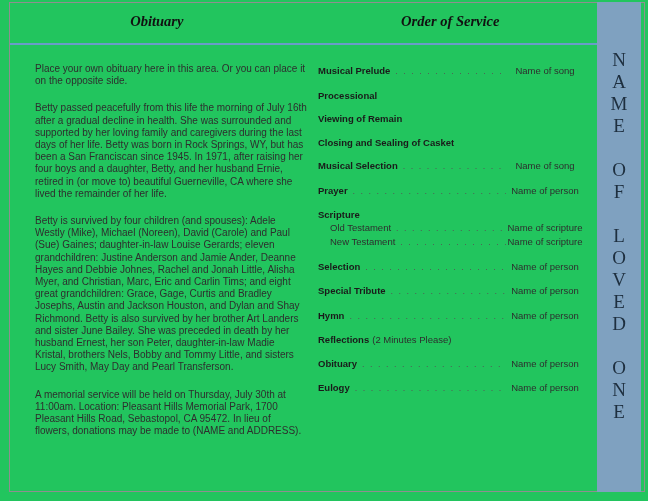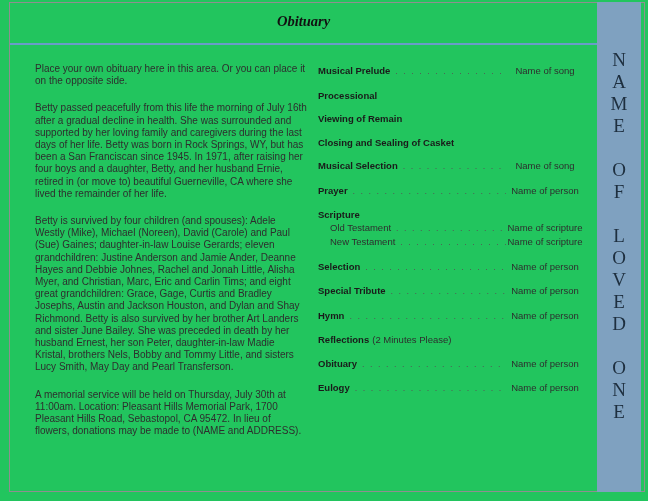--- a/index.html
+++ b/index.html
@@ -71,20 +71,21 @@
   .sb-space{height:22px;}
 </style>
 </head>
 <body>
 
 <div class="page" style="--sidebar-bg: #7fa1c0; --divider: #6a9cc8; --frame: #8f8f8f; --text: #2e2e2e;">
   <div class="frame"></div>
 
   <div class="headers">
     <div class="hcell">Obituary</div>
+    <div class="hcell">Order of Service</div>
   </div>
   <div class="divider"></div>
 
   <div class="left-col">
       <p>Place your own obituary here in this area. Or you can place it on the opposite side.</p>
       <p>Betty passed peacefully from this life the morning of July 16th after a gradual decline in health.  She was surrounded and supported by her loving family and caregivers during the last days of her life.  Betty was born in Rock Springs, WY, but has been a San Franciscan since 1945.  In 1971, after raising her four boys and a daughter, Betty, and her husband Ernie, retired in (or move to) beautiful Guerneville, CA where she lived the remainder of her life.</p>
       <p>Betty is survived by four children (and spouses): Adele Westly (Mike), Michael (Noreen), David (Carole) and Paul (Sue) Gaines;  daughter-in-law Louise Gerards;  eleven grandchildren: Justine Anderson and Jamie Ander, Deanne Hayes and Debbie Johnes, Rachel and Jonah Little, Alisha Myer, and Christian, Marc, Eric and Carlin Tims;  and eight great grandchildren: Grace, Gage, Curtis and Bradley Josephs, Austin and Jackson Houston, and Dylan and Shay Richmond.  Betty is also survived by her brother Art Landers and sister June Bailey.  She was preceded in death by her husband Ernest, her son Peter, daughter-in-law Madie Kristal, brothers Nels, Bobby and Tommy Little, and sisters Lucy Smith, May Day and Pearl Transferson.</p>
       <p>A memorial service will be held on Thursday, July 30th at 11:00am.  Location:  Pleasant Hills Memorial Park, 1700 Pleasant Hills Road, Sebastopol, CA 95472.  In lieu of flowers, donations may be made to (NAME and ADDRESS).</p>
     </div>
 

